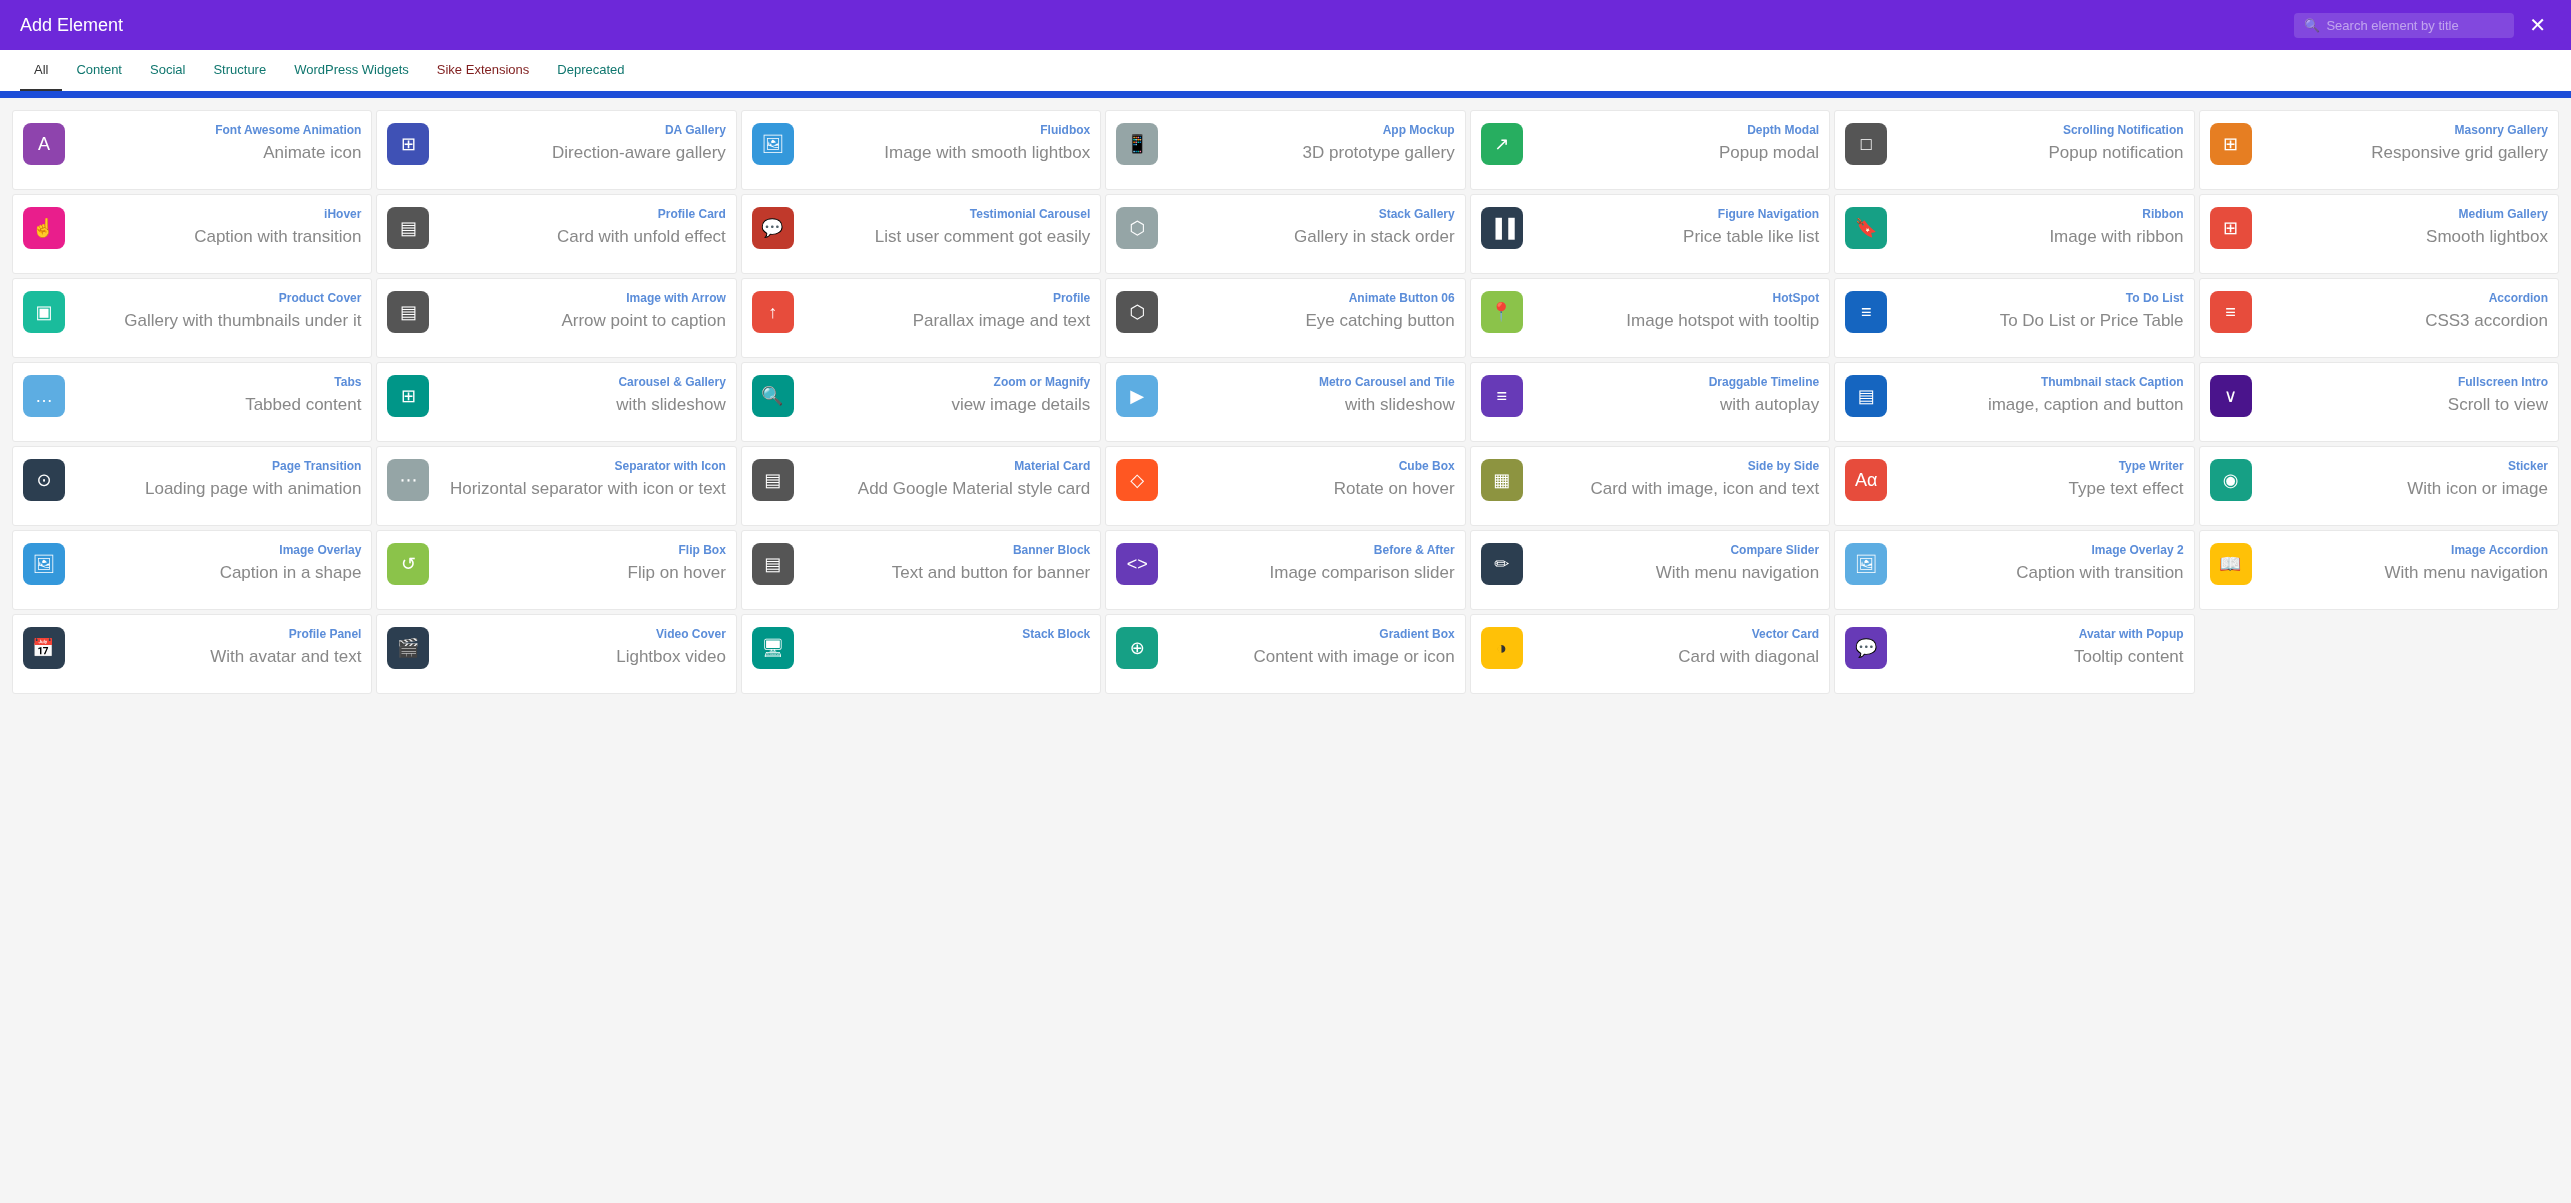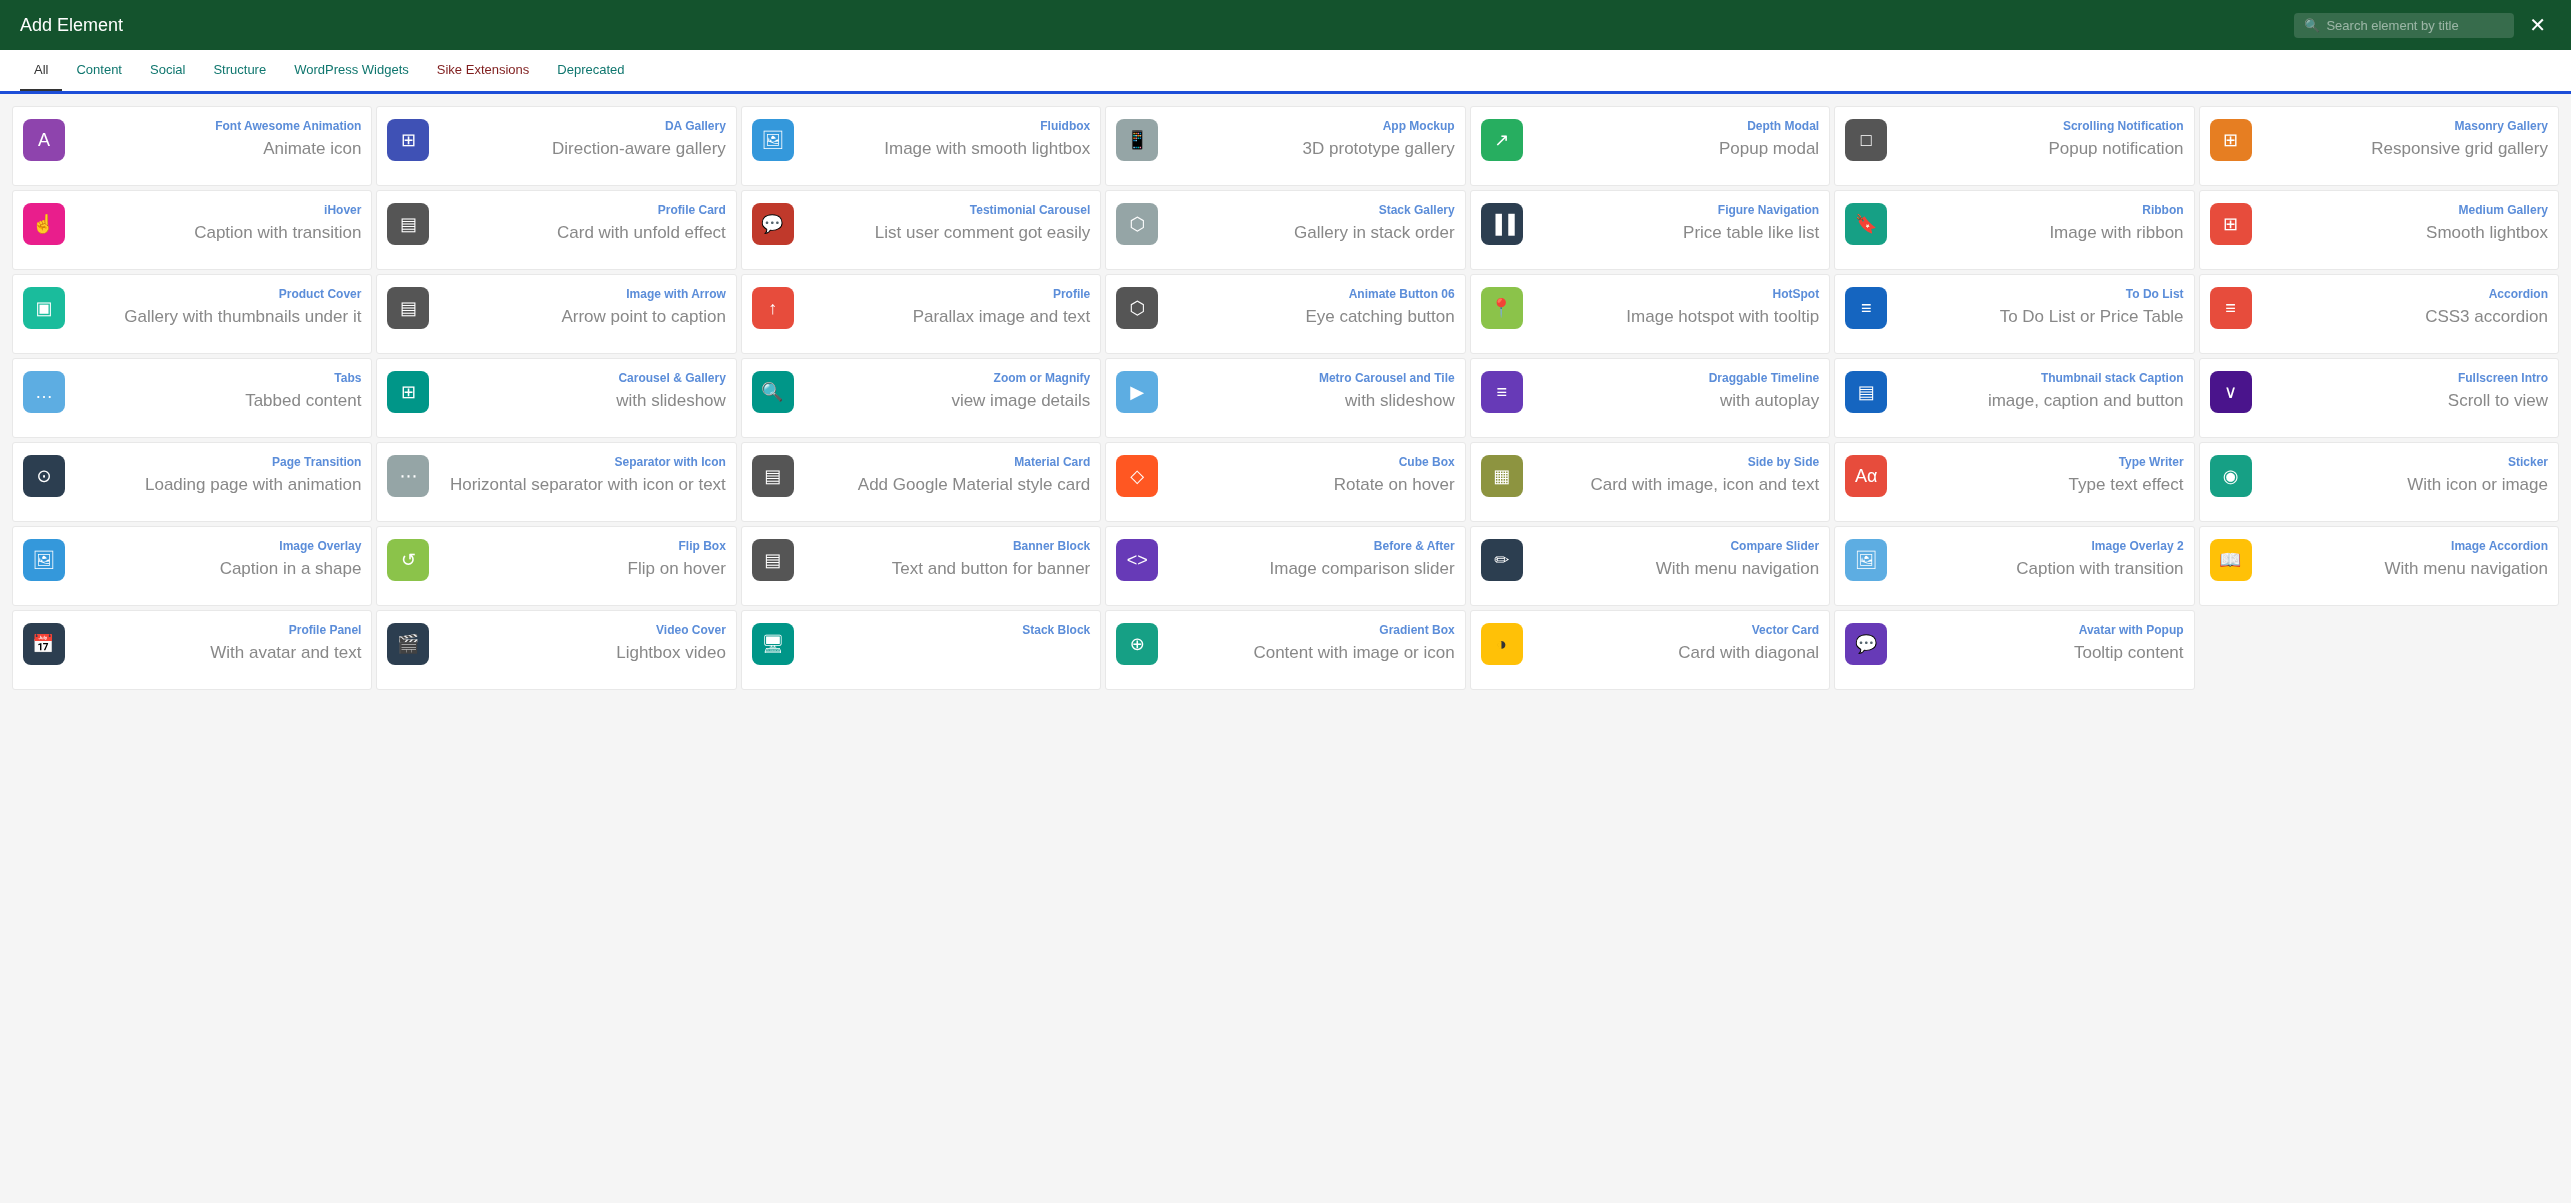--- a/index.html
+++ b/index.html
@@ -1,19 +1,19 @@
 <!DOCTYPE html>
 <html><head>
   <meta charset="utf-8">
   <style>
     * { box-sizing: border-box; margin: 0; padding: 0; }
     body { font-family: 'Segoe UI', Arial, sans-serif; background: #f5f5f5; }
 
     .modal-header {
-      background: #14532d;
+      background: #6d28d9;
       color: white;
       padding: 0 20px;
       height: 50px;
       display: flex;
       align-items: center;
       justify-content: space-between;
     }
     .modal-title {
       font-size: 18px;
       font-weight: 400;
@@ -50,21 +50,21 @@
       border: none;
       color: white;
       font-size: 20px;
       cursor: pointer;
       padding: 0 5px;
     }
 
     .tabs-bar {
       background: white;
       padding: 0 20px;
-      border-bottom: 3px solid #1d4ed8;
+      border-bottom: 7px solid #1d4ed8;
       display: flex;
       align-items: flex-end;
       gap: 0;
     }
     .tab-item {
       padding: 12px 14px;
       font-size: 13px;
       cursor: pointer;
       border-bottom: 2px solid transparent;
       color: #0f766e;

